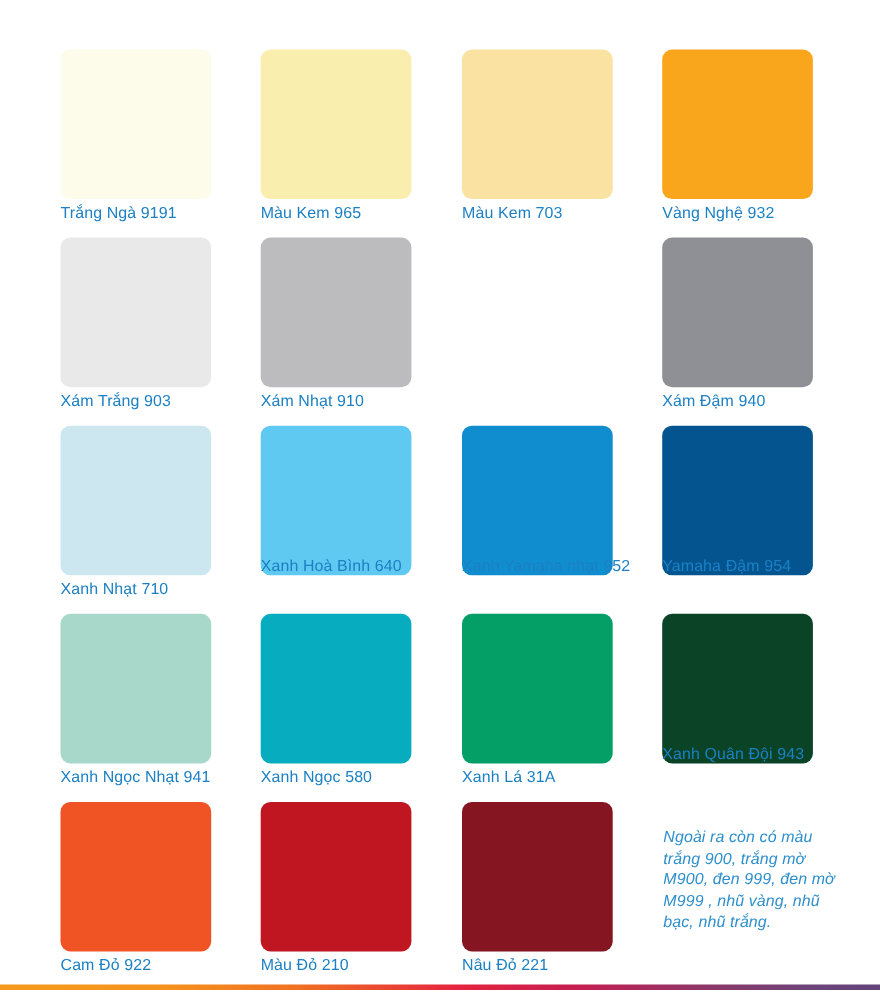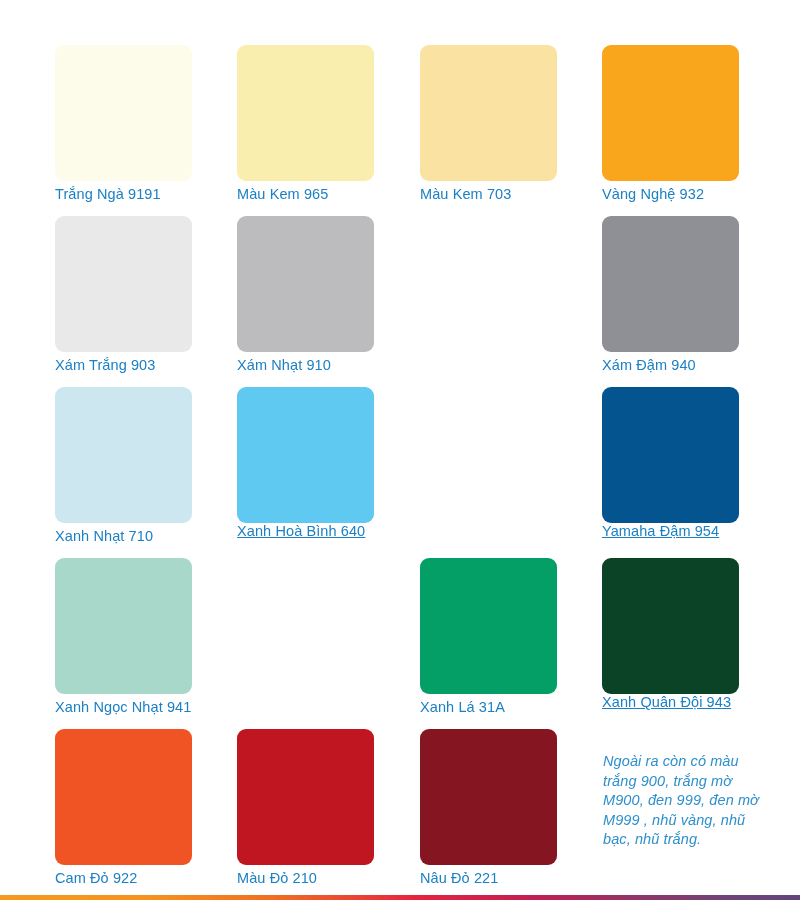--- a/index.html
+++ b/index.html
@@ -53,21 +53,21 @@
   .swatch-label {
     position: absolute;
     left: 0;
     top: 140px;
     white-space: nowrap;
     color: #1b80c4;
     font-size: 14.5px;
     line-height: 18px;
     letter-spacing: 0.1px;
   }
-  .swatch-label.raised { top: 135px; text-decoration: underline; }
+  .swatch-label.raised { top: 119px; }
 
   #note-block {
     position: absolute;
     left: 603px;
     top: 752px;
     width: 170px;
     color: #2d8fcc;
     font-size: 14.5px;
     line-height: 19.5px;
     font-style: italic;
@@ -126,27 +126,35 @@
         <div class="swatch-label">Xám Đậm 940</div>
       </div>
       <div class="swatch-cell c0">
         <div class="swatch-chip" style="background: rgb(205, 231, 240);"></div>
         <div class="swatch-label">Xanh Nhạt 710</div>
       </div>
       <div class="swatch-cell c1">
         <div class="swatch-chip" style="background: rgb(95, 201, 241);"></div>
         <div class="swatch-label raised">Xanh Hoà Bình 640</div>
       </div>
+      <div class="swatch-cell c2">
+        <div class="swatch-chip" style="background: rgb(15, 141, 206);"></div>
+        <div class="swatch-label raised">Xanh Yamaha nhạt 952</div>
+      </div>
       <div class="swatch-cell c3">
         <div class="swatch-chip" style="background: rgb(4, 85, 143);"></div>
         <div class="swatch-label raised">Yamaha Đậm 954</div>
       </div>
       <div class="swatch-cell c0">
         <div class="swatch-chip" style="background: rgb(167, 216, 202);"></div>
         <div class="swatch-label">Xanh Ngọc Nhạt 941</div>
+      </div>
+      <div class="swatch-cell c1">
+        <div class="swatch-chip" style="background: rgb(7, 173, 190);"></div>
+        <div class="swatch-label">Xanh Ngọc 580</div>
       </div>
       <div class="swatch-cell c2">
         <div class="swatch-chip" style="background: rgb(3, 159, 102);"></div>
         <div class="swatch-label">Xanh Lá 31A</div>
       </div>
       <div class="swatch-cell c3">
         <div class="swatch-chip" style="background: rgb(11, 67, 39);"></div>
         <div class="swatch-label raised">Xanh Quân Đội 943</div>
       </div>
       <div class="swatch-cell c0">

